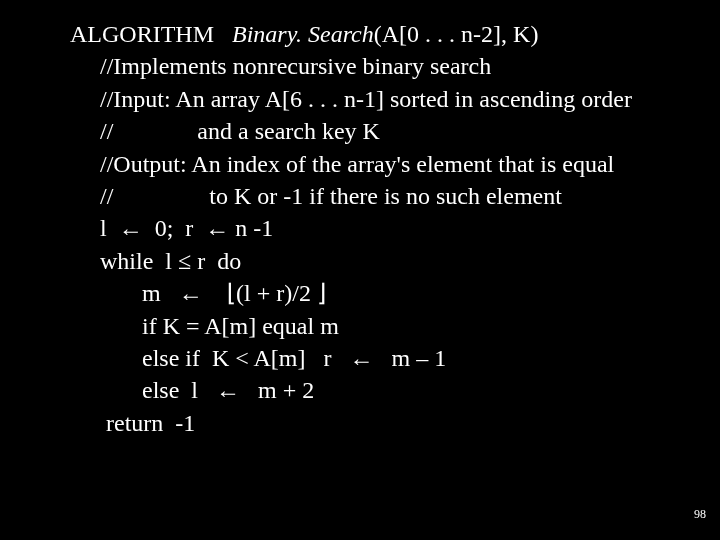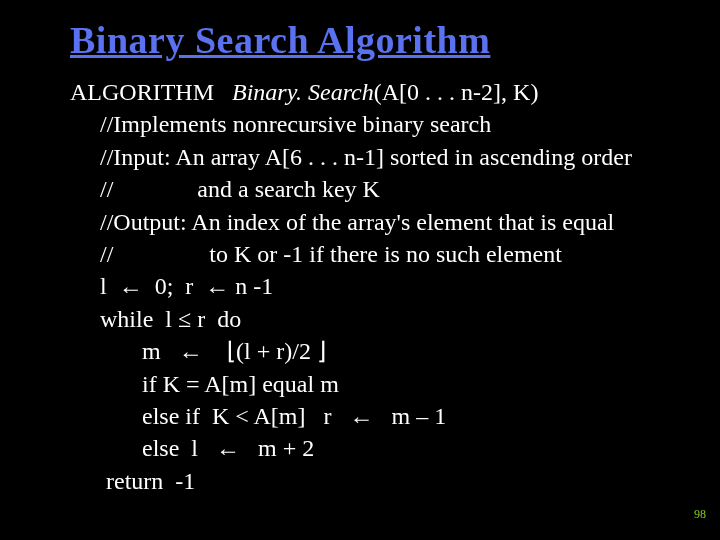--- a/index.html
+++ b/index.html
@@ -33,29 +33,28 @@
     line-height: 1.35;
     white-space: pre;
   }
   .sig { font-style: normal; text-align: center; }
   .it { font-style: italic; }
   .pagenum {
     position: absolute;
     right: 14px;
     bottom: 18px;
     font-size: 12px;
-    color: #84cc16;
+    color: #ffffff;
     font-family: "Times New Roman", Times, serif;
   }
 </style>
 </head>
 <body>
 
 <div class="slide">
-  <h1 class="title">Binary Search Algorithm</h1>
   <div class="body"><span class="sig">ALGORITHM</span>   <span class="it">Binary. Search</span><span>(A[0 . . . n-2], K)</span>
 <span>     //Implements nonrecursive binary search</span>
 <span>     //Input: An array A[6 . . . n-1] sorted in ascending order</span>
 <span>     //              and a search key K</span>
 <span>     //Output: An index of the array's element that is equal</span>
 <span>     //                to K or -1 if there is no such element</span>
 <span>     l  ←  0;  r  ← n -1</span>
 <span>     while  l ≤ r  do</span>
 <span>            m   ←    ⌊(l + r)/2 ⌋</span>
 <span>            if K = A[m] equal m</span>

